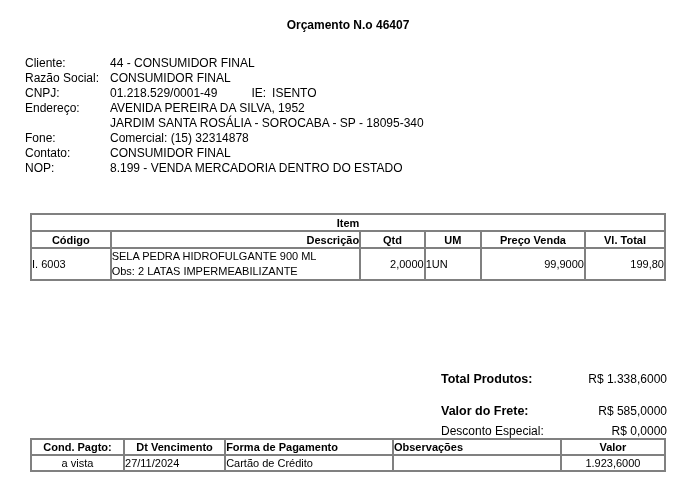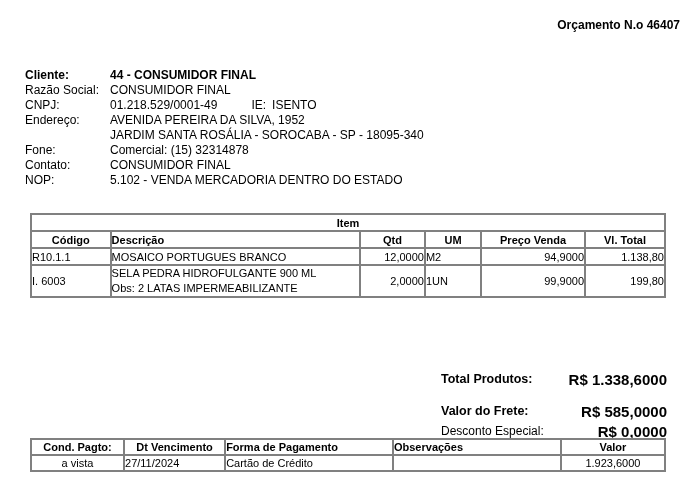--- a/index.html
+++ b/index.html
@@ -1,44 +1,44 @@
 <!DOCTYPE html>
 <html><head>
   <meta charset="utf-8">
   <style>
     * { box-sizing: border-box; margin: 0; padding: 0; }
     html, body { width: 680px; height: 484px; background: #ffffff; overflow: hidden; }
     body { position: relative; font-family: "Liberation Sans", sans-serif; font-size: 12px; color: #000; }
 
-    .title { position: absolute; top: 18px; left: 0; width: 680px; text-align: right; font-weight: bold; font-size: 12px; padding-left: 16px; }
+    .title { position: absolute; top: 18px; left: 0; width: 680px; text-align: center; font-weight: bold; font-size: 12px; padding-left: 16px; }
 
     .info { position: absolute; top: 56px; left: 25px; }
     .info-row { display: flex; height: 15px; line-height: 15px; }
     .info-label { width: 85px; }
     .info-value { white-space: nowrap; }
-    .bold { font-weight: bold; margin-top: 12px; }
+    .bold { font-weight: normal; }
     .ie-label { margin-left: 34px; }
     .ie-value { margin-left: 6px; }
 
     table { border-collapse: collapse; position: absolute; }
     td, th { border: 2px solid #808080; font-size: 11px; padding: 0 0; white-space: nowrap; }
     th { font-weight: bold; }
 
     .items { top: 213px; left: 30px; width: 636px; }
     .items .item-header td { text-align: center; font-weight: bold; height: 17px; border-bottom: 2px solid #808080; }
     .items th { height: 17px; text-align: center; }
-    .items th.left { text-align: left; }
+    .items th.left { text-align: right; }
     .items td.r { text-align: right; }
     .items tr.row1 td { height: 17px; }
     .items tr.row2 td { height: 32px; line-height: 15px; }
 
     .totals { position: absolute; left: 441px; top: 325px; width: 226px; }
     .tot-row { display: flex; justify-content: space-between; align-items: center; margin-top: 45px; }
     .tot-row .lbl { font-weight: bold; font-size: 12.5px; }
-    .tot-row .val { font-weight: bold; font-size: 15px; }
+    .tot-row .val { font-weight: normal; font-size: 12px; }
     .tot-row.r1 { height: 18px; }
     .tot-row.r2 { height: 22px; margin-top: 12px; }
     .tot-row.r3 { height: 18px; margin-top: 0px; }
     .tot-row.r3 .lbl { font-weight: normal; font-size: 12px; }
     .tot-row.r4 { height: 28px; margin-top: 2px; }
     .tot-row.r4 .lbl { font-size: 17px; font-weight: bold; }
 
     .pay { top: 438px; left: 30px; width: 636px; }
     .pay th { height: 16px; text-align: center; }
     .pay th.left { text-align: left; }
@@ -77,44 +77,36 @@
   <div class="info-row">
     <span class="info-label">Fone:</span>
     <span class="info-value">Comercial: (15) 32314878</span>
   </div>
   <div class="info-row">
     <span class="info-label">Contato:</span>
     <span class="info-value">CONSUMIDOR FINAL</span>
   </div>
   <div class="info-row">
     <span class="info-label">NOP:</span>
-    <span class="info-value">5.102 - VENDA MERCADORIA DENTRO DO ESTADO</span>
+    <span class="info-value">8.199 - VENDA MERCADORIA DENTRO DO ESTADO</span>
   </div>
 </div>
 
 <table class="items">
   <tbody>
       <tr class="item-header">
     <td colspan="6">Item</td>
   </tr>
   <tr>
     <th style="width:83px">Código</th>
     <th class="left" style="width:253px">Descrição</th>
     <th style="width:67px">Qtd</th>
     <th style="width:59px">UM</th>
     <th style="width:107px">Preço Venda</th>
     <th style="width:83px">Vl. Total</th>
-  </tr>
-  <tr class="row1">
-    <td>R10.1.1</td>
-    <td>MOSAICO PORTUGUES BRANCO</td>
-    <td class="r">12,0000</td>
-    <td>M2</td>
-    <td class="r">94,9000</td>
-    <td class="r">1.138,80</td>
   </tr>
   <tr class="row2">
     <td>I. 6003</td>
     <td>
       <div>SELA PEDRA HIDROFULGANTE 900 ML</div>
       <div>Obs: 2 LATAS IMPERMEABILIZANTE</div>
     </td>
     <td class="r">2,0000</td>
     <td>1UN</td>
     <td class="r">99,9000</td>

